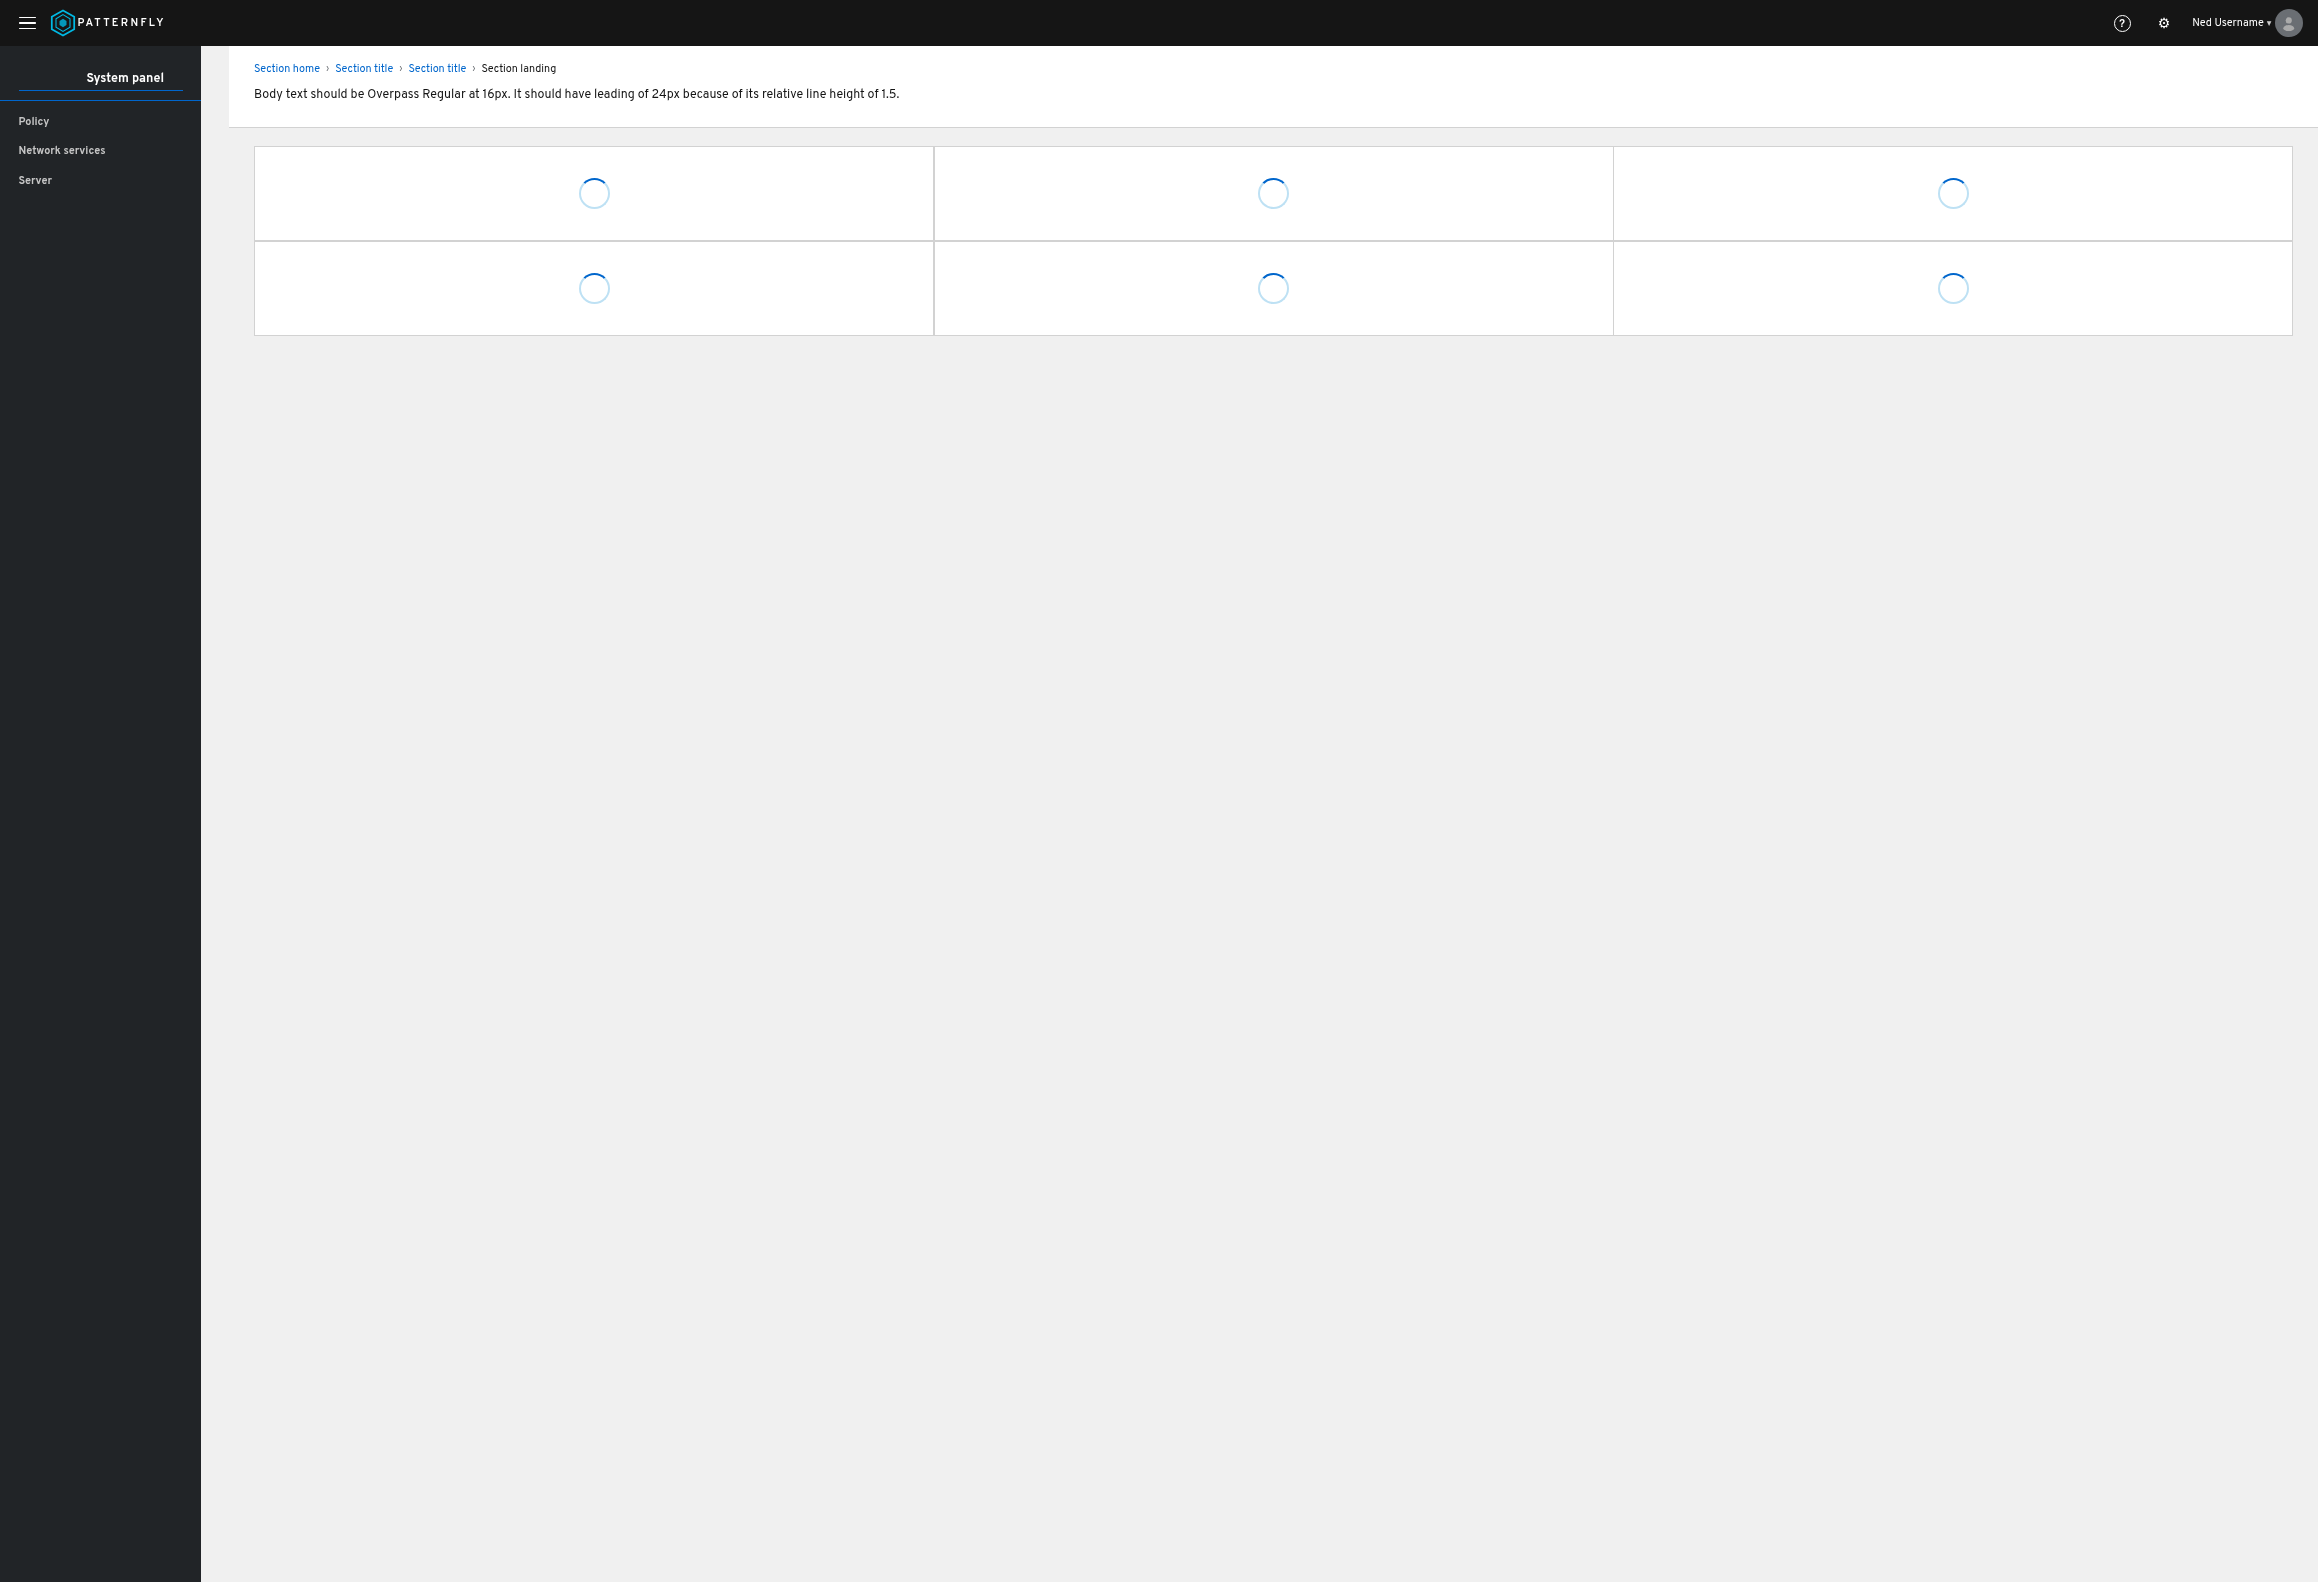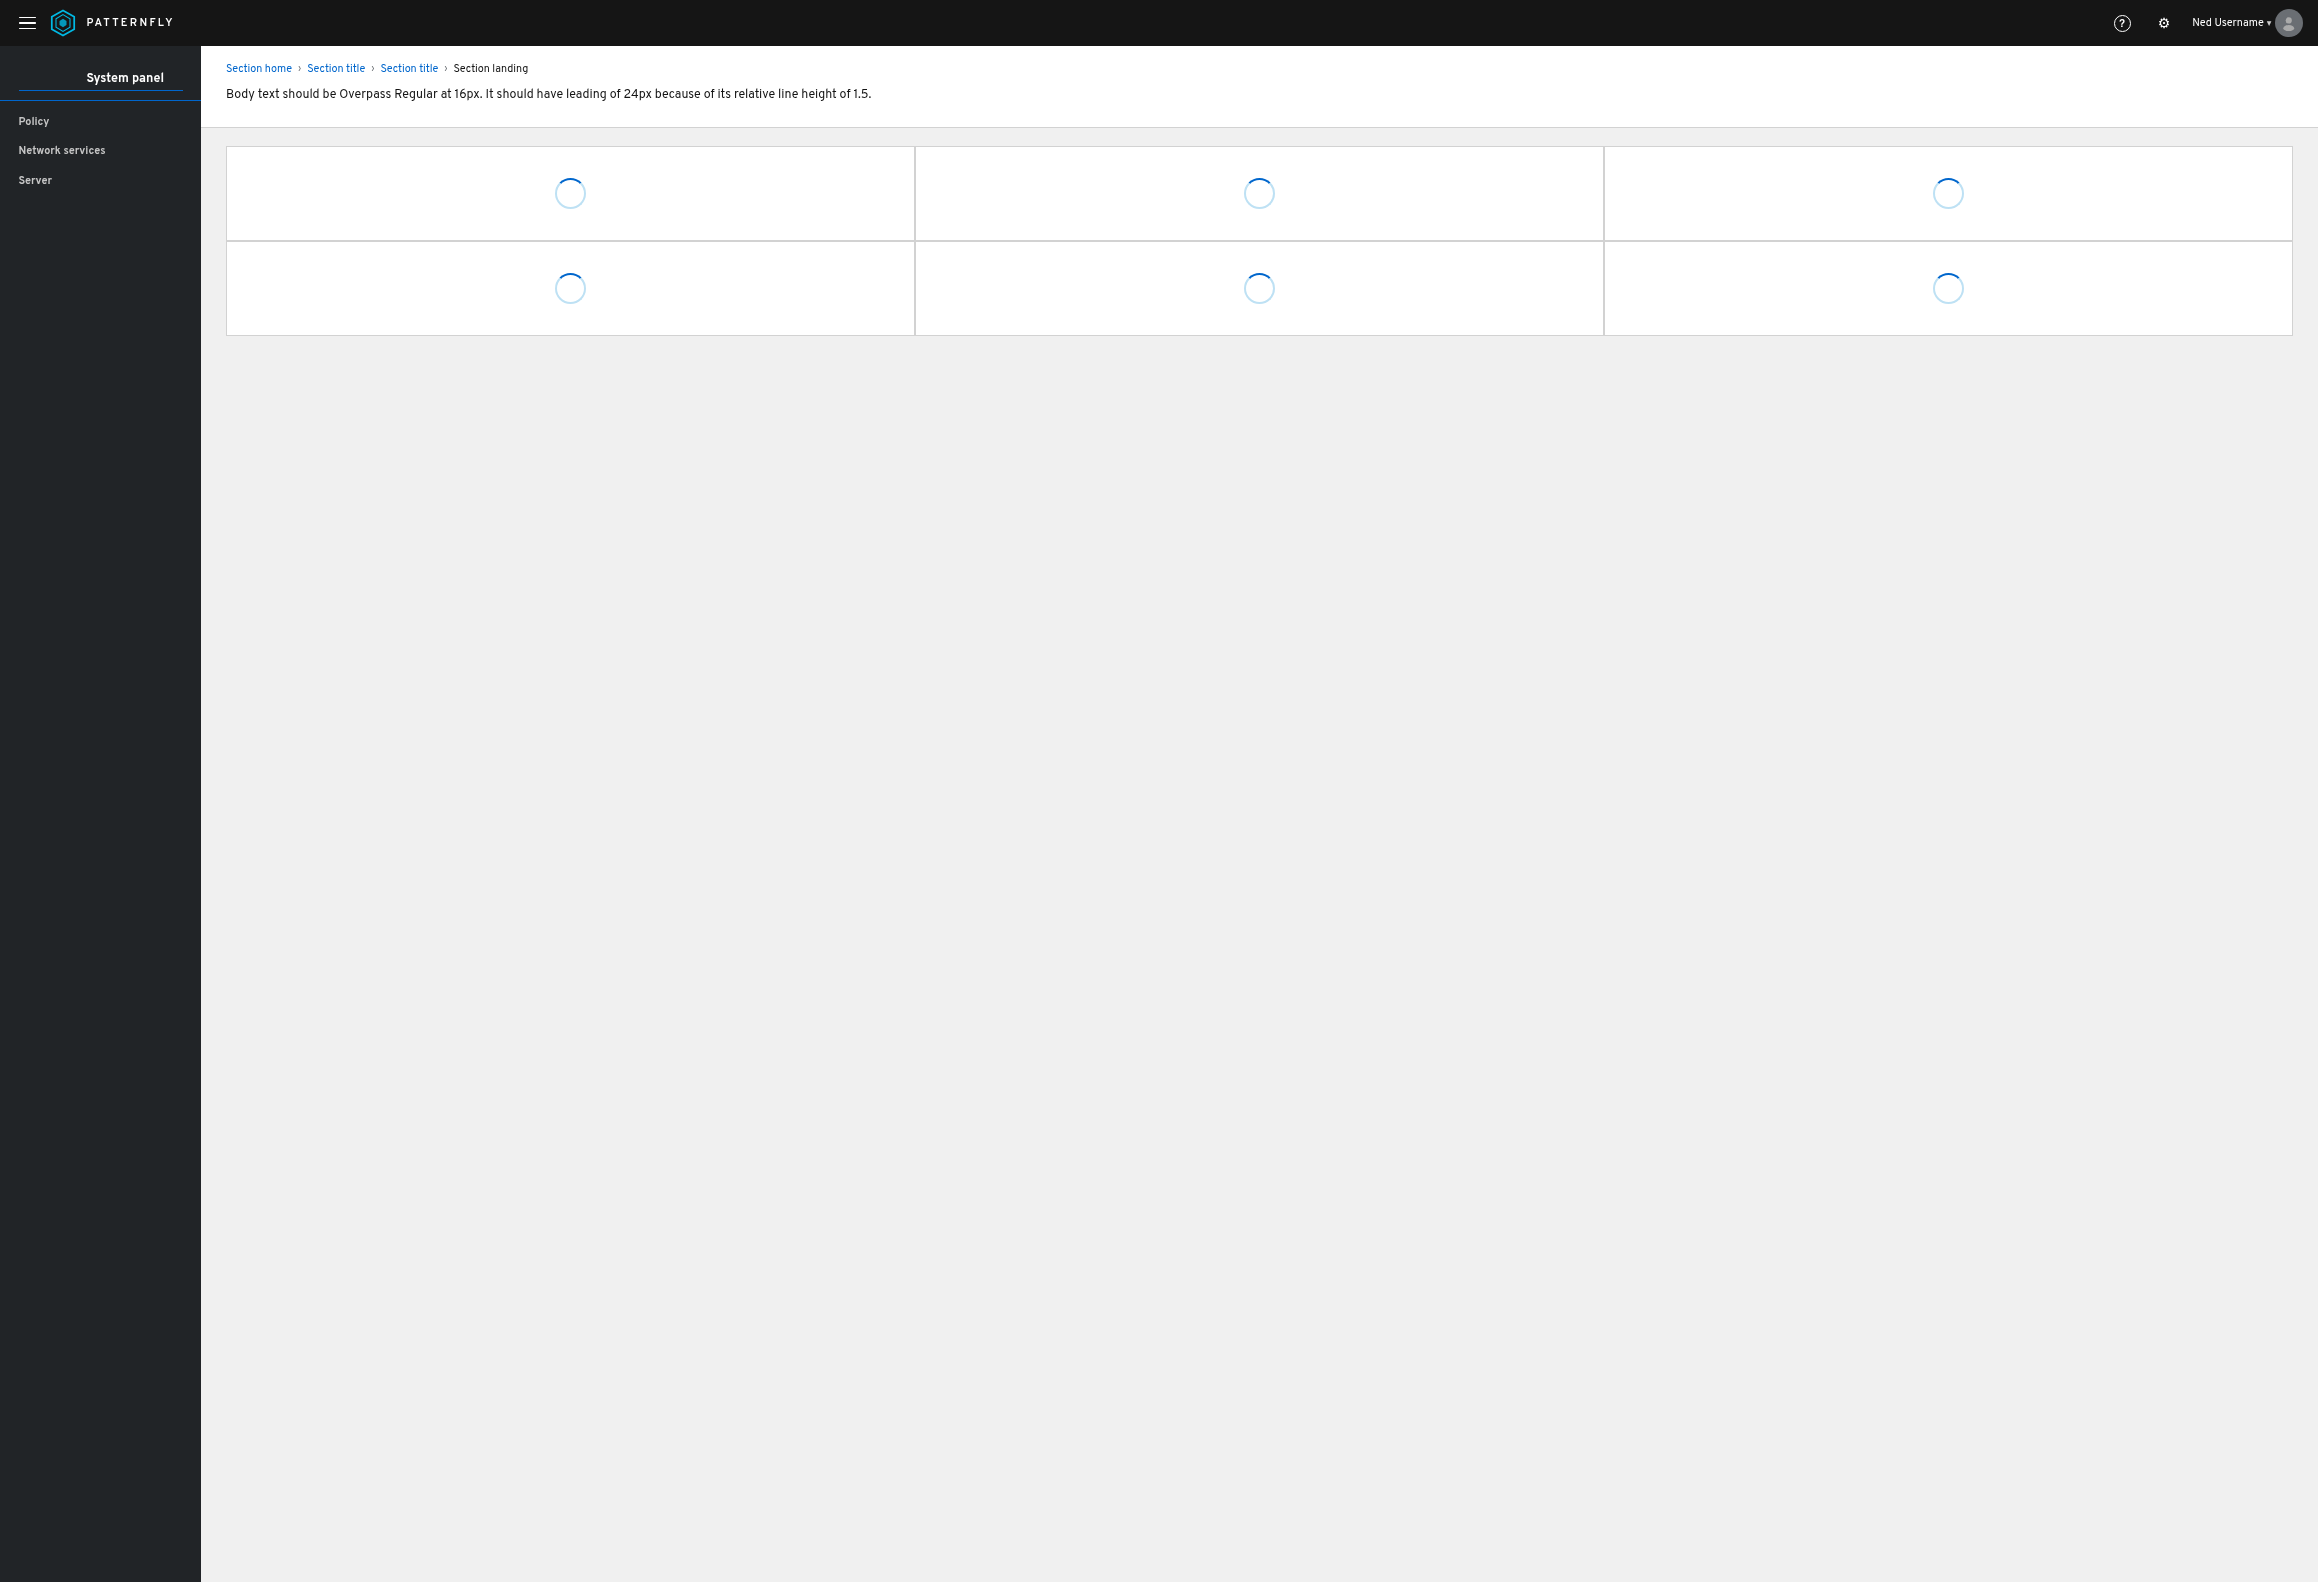--- a/index.html
+++ b/index.html
@@ -31,21 +31,21 @@
     .hamburger span {
       display: block;
       width: 17px;
       height: 1.5px;
       background: #fff;
       border-radius: 0.8px;
     }
     .logo-area {
       display: flex;
       align-items: center;
-      gap: 9px;
+      gap: 0;
     }
     .logo-icon {
       width: 28px;
       height: 28px;
     }
     .logo-text {
       color: #fff;
       font-size: 10.8px;
       font-weight: 600;
       letter-spacing: 2.3px;
@@ -130,20 +130,21 @@
       cursor: pointer;
       text-decoration: none;
       font-weight: bold;
     }
 
     
     .main-content {
       flex: 1;
       overflow-y: auto;
       background: #f0f0f0;
+      padding-left: 28px;
     }
     .page-header {
       background: #fff;
       padding: 15.5px 25px 21.6px 25px;
       border-bottom: 0.8px solid #d2d2d2;
     }
     .breadcrumb {
       display: flex;
       align-items: center;
       gap: 0;

